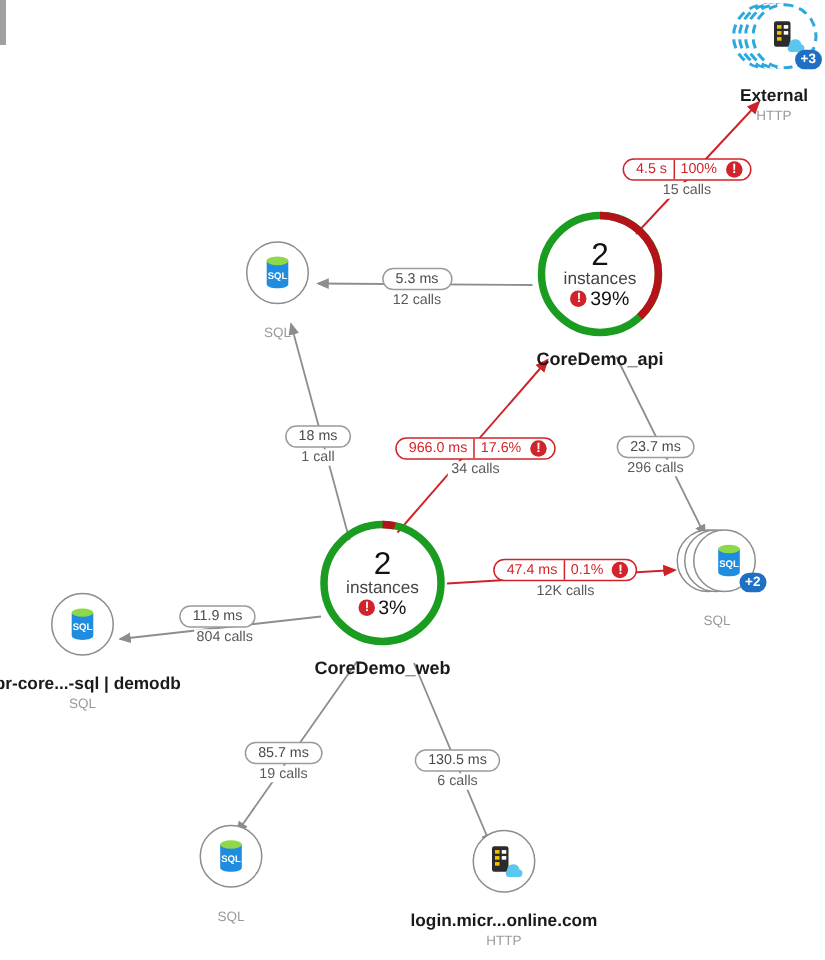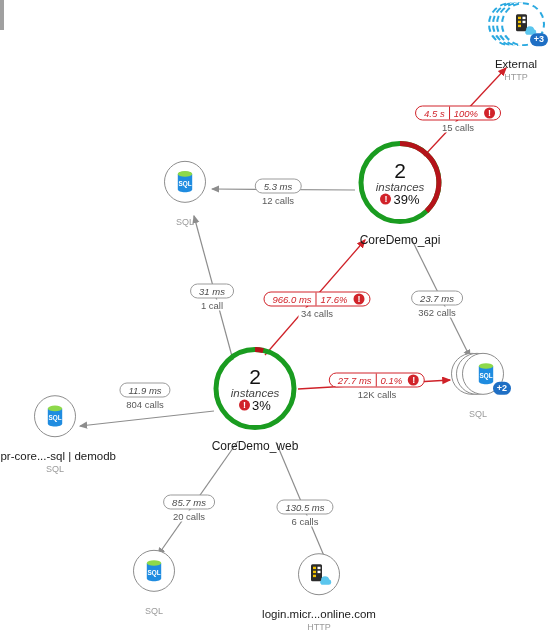--- a/index.html
+++ b/index.html
@@ -53,20 +53,21 @@
   }
   .node-labels {
     margin-top: 3px;
     text-align: center;
     line-height: 1.15;
     white-space: nowrap;
   }
   .node-title {
     font-size: 11.5px;
     color: #1a1a1a;
+    font-weight: bold;
   }
   .node-sub {
     font-size: 9px;
     color: #9a9a9a;
     margin-top: 1px;
   }
 
   
   .ring-node {
     width: 190px;
@@ -88,21 +89,20 @@
   }
   .ring-count {
     font-size: 21px;
     color: #111;
     font-weight: 400;
   }
   .ring-instances {
     font-size: 11.5px;
     color: #444;
     margin-top: -1px;
-    font-style: italic;
   }
   .ring-pct-row {
     display: flex;
     align-items: center;
     justify-content: center;
     gap: 2px;
     margin-top: 0px;
   }
   .err-dot {
     width: 11px;
@@ -201,21 +201,20 @@
     font-size: 9.5px;
     color: #4a4a4a;
     box-sizing: border-box;
   }
   .pill.err {
     border-color: #d1232a;
     color: #d1232a;
   }
   .pill .seg {
     padding: 0 3px;
-    font-style: italic;
   }
   .pill .divider {
     width: 1px;
     align-self: stretch;
     background: #d1232a;
     margin: 0 1px;
   }
   .pill .err-dot {
     margin-left: 3px;
   }
@@ -390,21 +389,21 @@
           <ellipse cx="11" cy="4.2" rx="7.2" ry="2.8" fill="#8ed94a"></ellipse>
           <text x="11" y="16" font-family="Liberation Sans, sans-serif" font-size="6.4" fill="#ffffff" text-anchor="middle" font-weight="bold">SQL</text>
         </svg>
       </div>
     </div>
     <div class="node-labels">
       <div class="node-sub">SQL</div>
     </div>
   </div>
 
-  <div class="node" style="left:319px; top:588px;justify-content:space-between;">
+  <div class="node" style="left:336px; top:588px;justify-content:space-between;">
     <div class="node-glyph-wrap">
       <div class="circle-node-shape"></div>
       <div class="icon-box">
         <svg width="26" height="24" viewBox="0 0 26 24">
           <rect x="5" y="2" width="11" height="17" rx="1.5" fill="#2b2b2b"></rect>
           <rect x="7" y="4.5" width="3" height="2.4" fill="#f2c200"></rect>
           <rect x="7" y="8.5" width="3" height="2.4" fill="#f2c200"></rect>
           <rect x="7" y="12.5" width="3" height="2.4" fill="#f2c200"></rect>
           <rect x="11.5" y="4.5" width="3" height="2.4" fill="#fff"></rect>
           <rect x="11.5" y="8.5" width="3" height="2.4" fill="#fff"></rect>
@@ -432,62 +431,62 @@
     <div class="pill">
       <span class="seg">5.3 ms</span>
     </div>
     <div class="calls">12 calls</div>
   </div>
 
   <div class="edge-label" style="left:437px; top:304px;">
     <div class="pill">
       <span class="seg">23.7 ms</span>
     </div>
-    <div class="calls">362 calls</div>
+    <div class="calls">296 calls</div>
   </div>
 
   <div class="edge-label" style="left:317px; top:305px;">
     <div class="pill err">
       <span class="seg">966.0 ms</span>
       <span class="divider"></span>
       <span class="seg">17.6%</span>
       <span class="err-dot">!</span>
     </div>
     <div class="calls">34 calls</div>
   </div>
 
   <div class="edge-label" style="left:212px; top:297px;">
     <div class="pill">
-      <span class="seg">31 ms</span>
+      <span class="seg">18 ms</span>
     </div>
     <div class="calls">1 call</div>
   </div>
 
   <div class="edge-label" style="left:377px; top:386px;">
     <div class="pill err">
-      <span class="seg">27.7 ms</span>
+      <span class="seg">47.4 ms</span>
       <span class="divider"></span>
       <span class="seg">0.1%</span>
       <span class="err-dot">!</span>
     </div>
     <div class="calls">12K calls</div>
   </div>
 
-  <div class="edge-label" style="left:145px; top:396px;">
+  <div class="edge-label" style="left:145px; top:417px;align-items:flex-end;">
     <div class="pill">
       <span class="seg">11.9 ms</span>
     </div>
     <div class="calls">804 calls</div>
   </div>
 
   <div class="edge-label" style="left:189px; top:508px;">
     <div class="pill">
       <span class="seg">85.7 ms</span>
     </div>
-    <div class="calls">20 calls</div>
+    <div class="calls">19 calls</div>
   </div>
 
   <div class="edge-label" style="left:305px; top:513px;">
     <div class="pill">
       <span class="seg">130.5 ms</span>
     </div>
     <div class="calls">6 calls</div>
   </div>
 
 </div>

